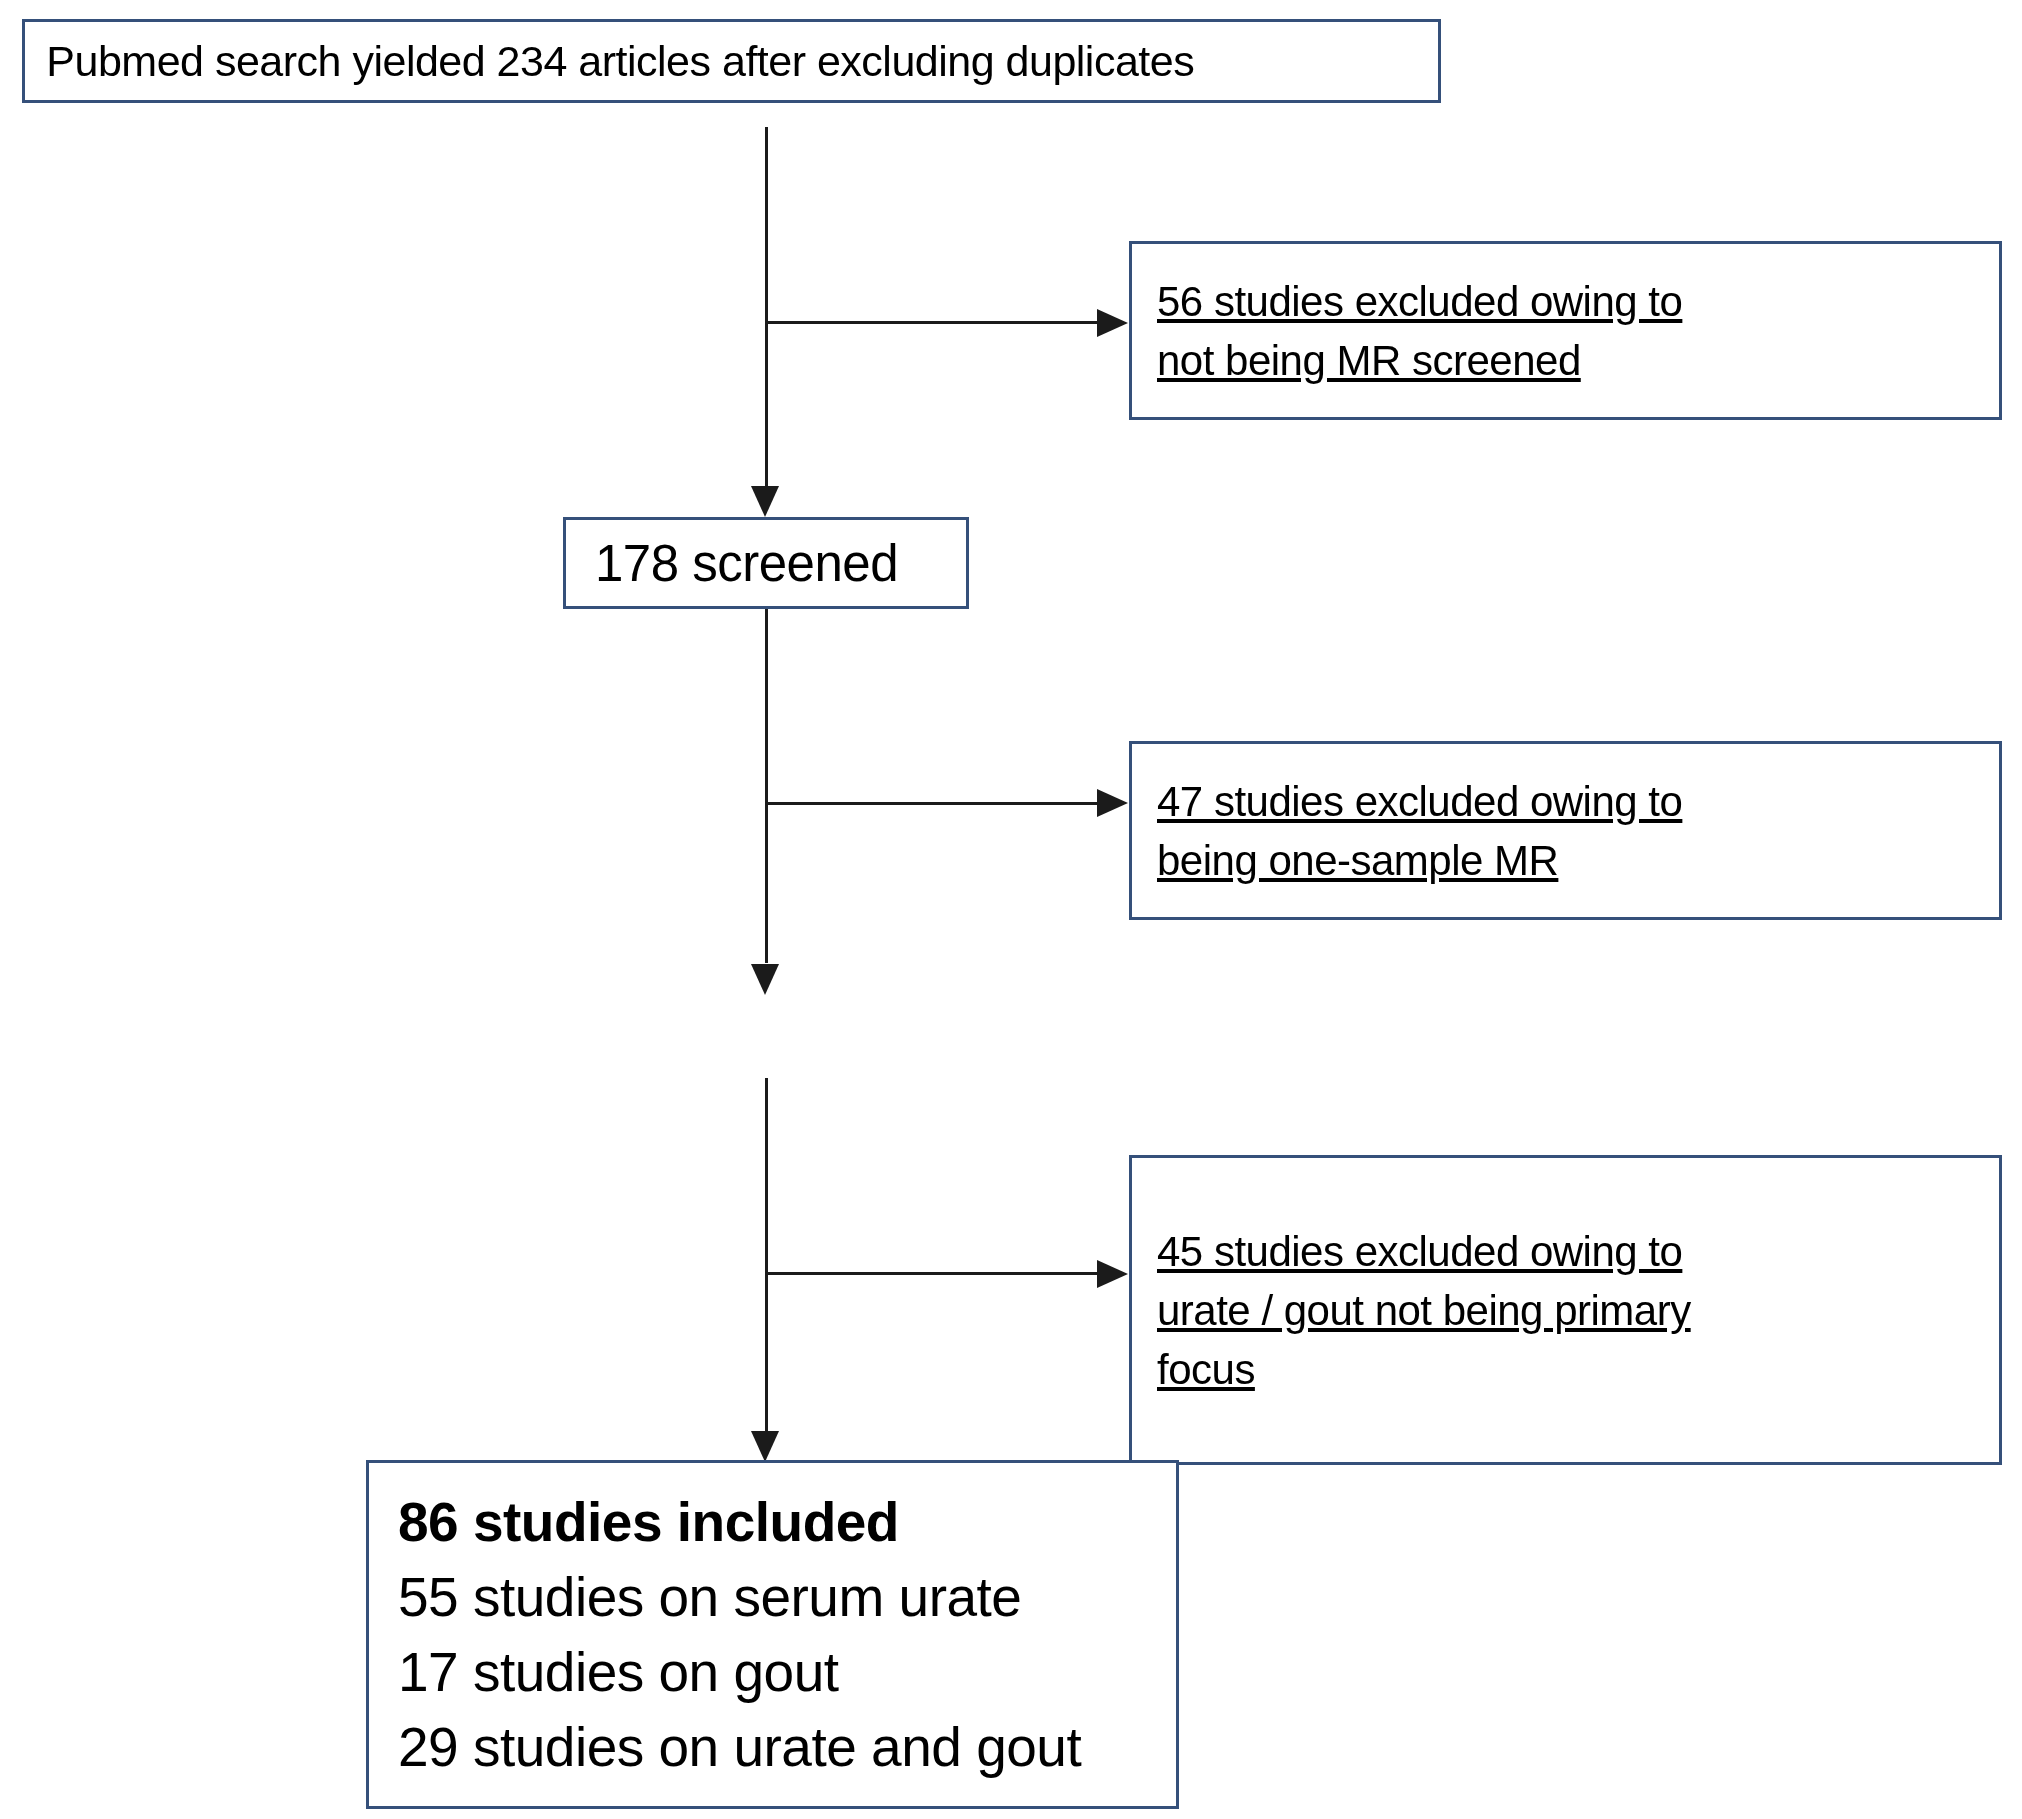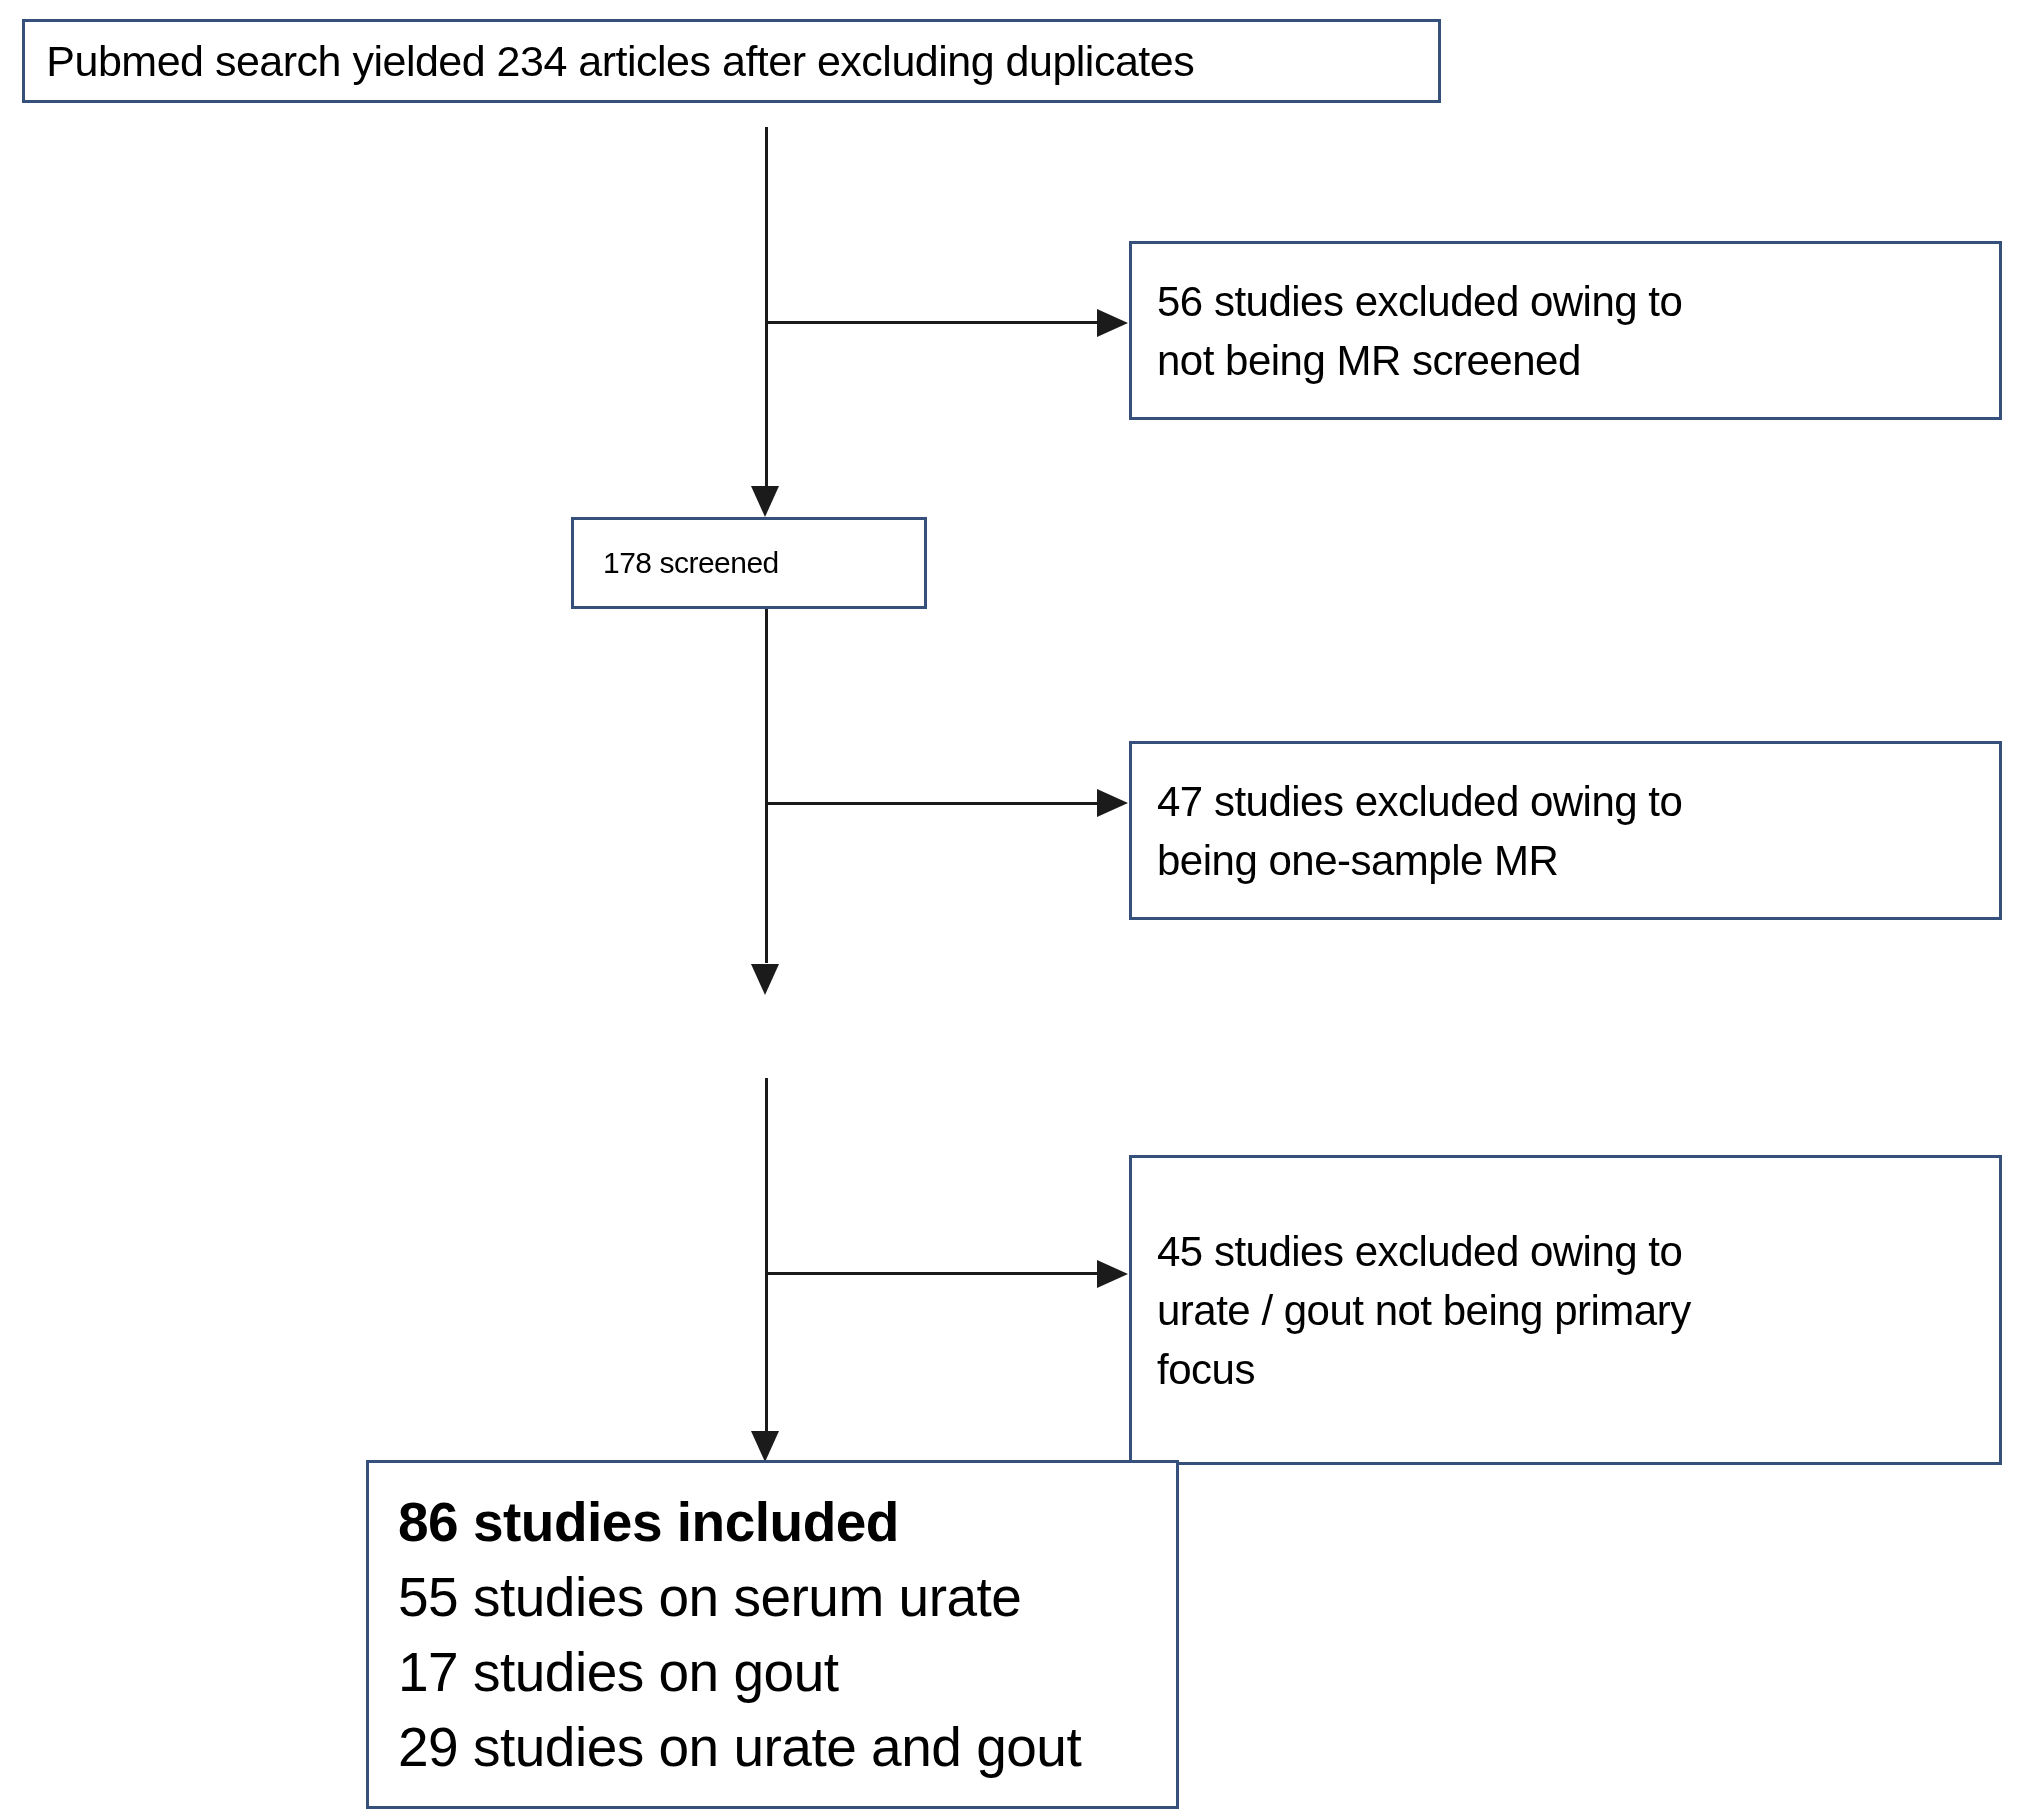--- a/index.html
+++ b/index.html
@@ -25,22 +25,22 @@
     box-sizing: border-box;
     display: flex;
     flex-direction: column;
     justify-content: center;
     letter-spacing: -0.5px;
   }
   .box .line { white-space: nowrap; }
 
   #box-start   { left: 22px;   top: 19.4px;   width: 1419px; height: 84px; font-size: 43px; padding: 0 21.3px; }
   #box-excl1   { left: 1129px; top: 241px;  width: 873px;  height: 179px; font-size: 42px; padding: 0 25px; }
-  #box-excl1 .line, #box-excl2 .line, #box-excl3 .line { line-height: 59px; }
-  #box-screen  { left: 563px;  top: 517px;  width: 356px;  height: 92px;  font-size: 30px; padding: 0 29px; margin-left: 8px; }
+  #box-excl1 .line, #box-excl2 .line, #box-excl3 .line { line-height: 59px; text-decoration: underline; }
+  #box-screen  { left: 563px;  top: 517px;  width: 406px;  height: 92px;  font-size: 51px; padding: 0 29px; }
   #box-excl2   { left: 1129px; top: 741px;  width: 873px;  height: 179px; font-size: 42px; padding: 8px 25px; }
   #box-elig    { left: 397px;  top: 995px; width: 719px;  height: 83px;  font-size: 42px; padding: 0 15.5px; }
   #box-excl3   { left: 1129px; top: 1155px; width: 873px;  height: 310px; font-size: 42px; padding: 0 25px; }
   #box-incl    { left: 366px;  top: 1460px; width: 813px;  height: 349px; font-size: 55px; padding: 6px 29px; }
   #box-incl .line { line-height: 75px; }
   #box-incl .title { font-weight: bold; }
 
   .vline { position: absolute; width: 2.9px;  background: var(--connector); }
   .hline { position: absolute; height: 2.9px; background: var(--connector); }
   .arrow-down {

